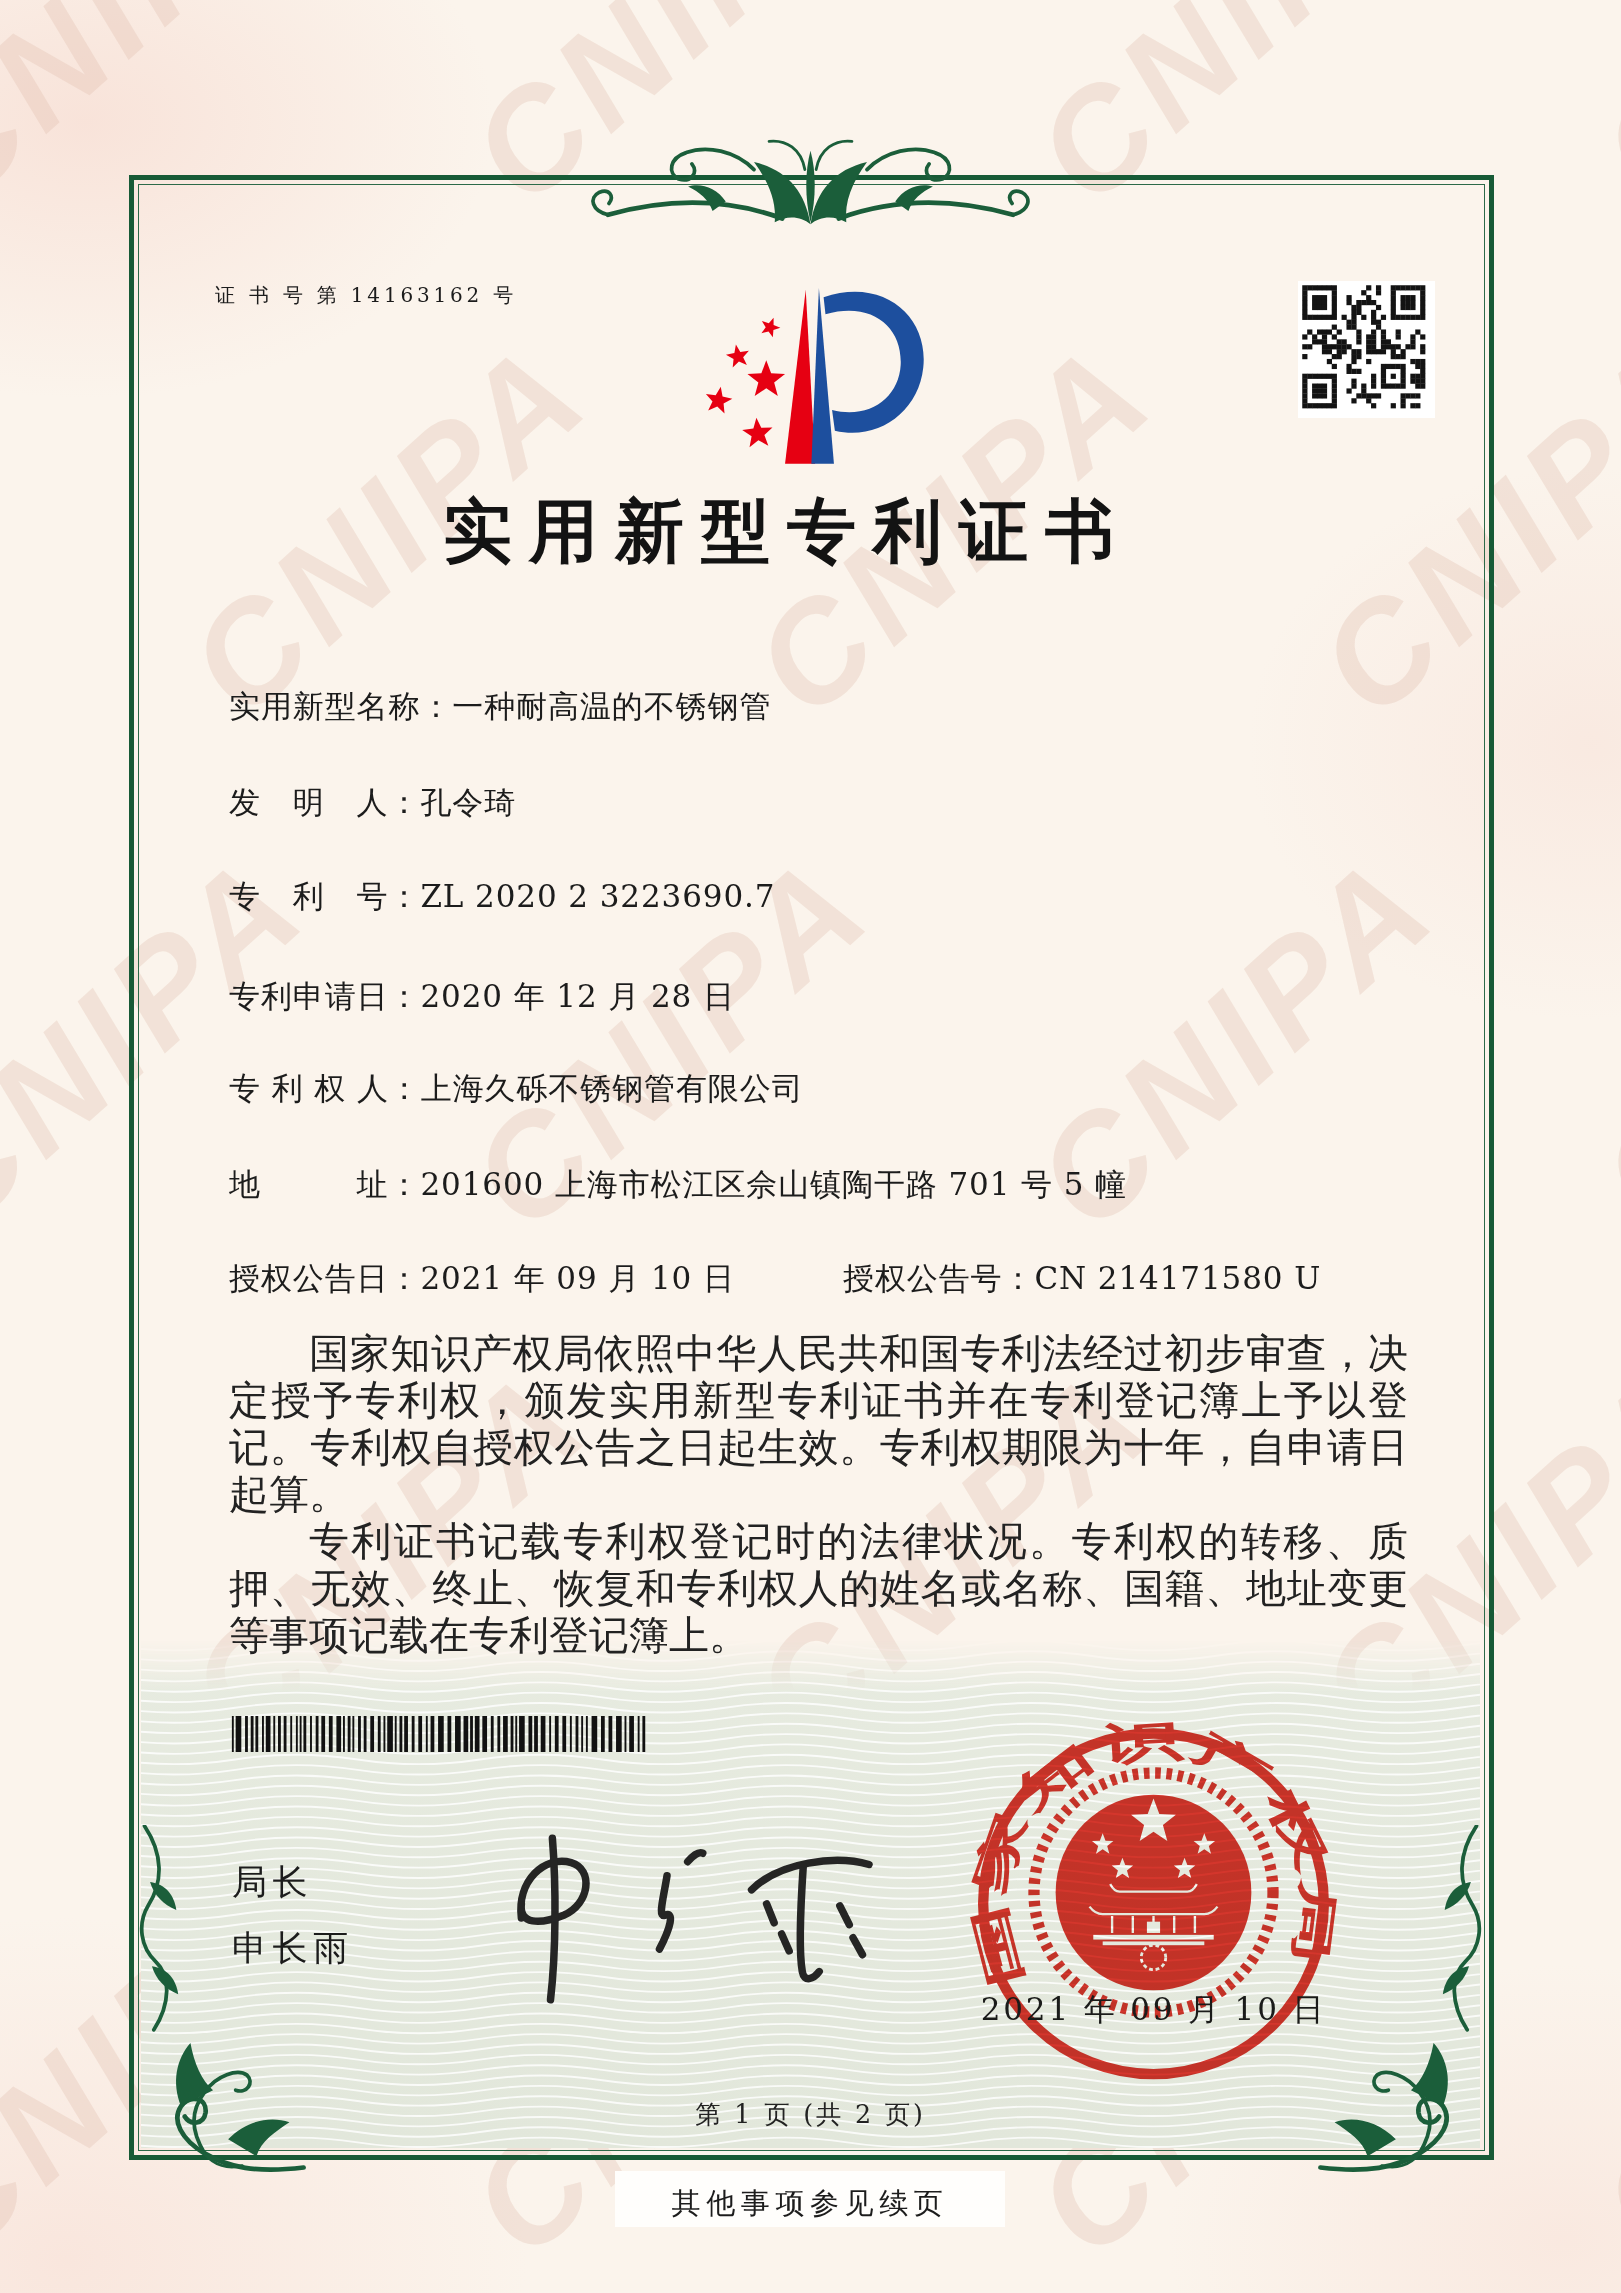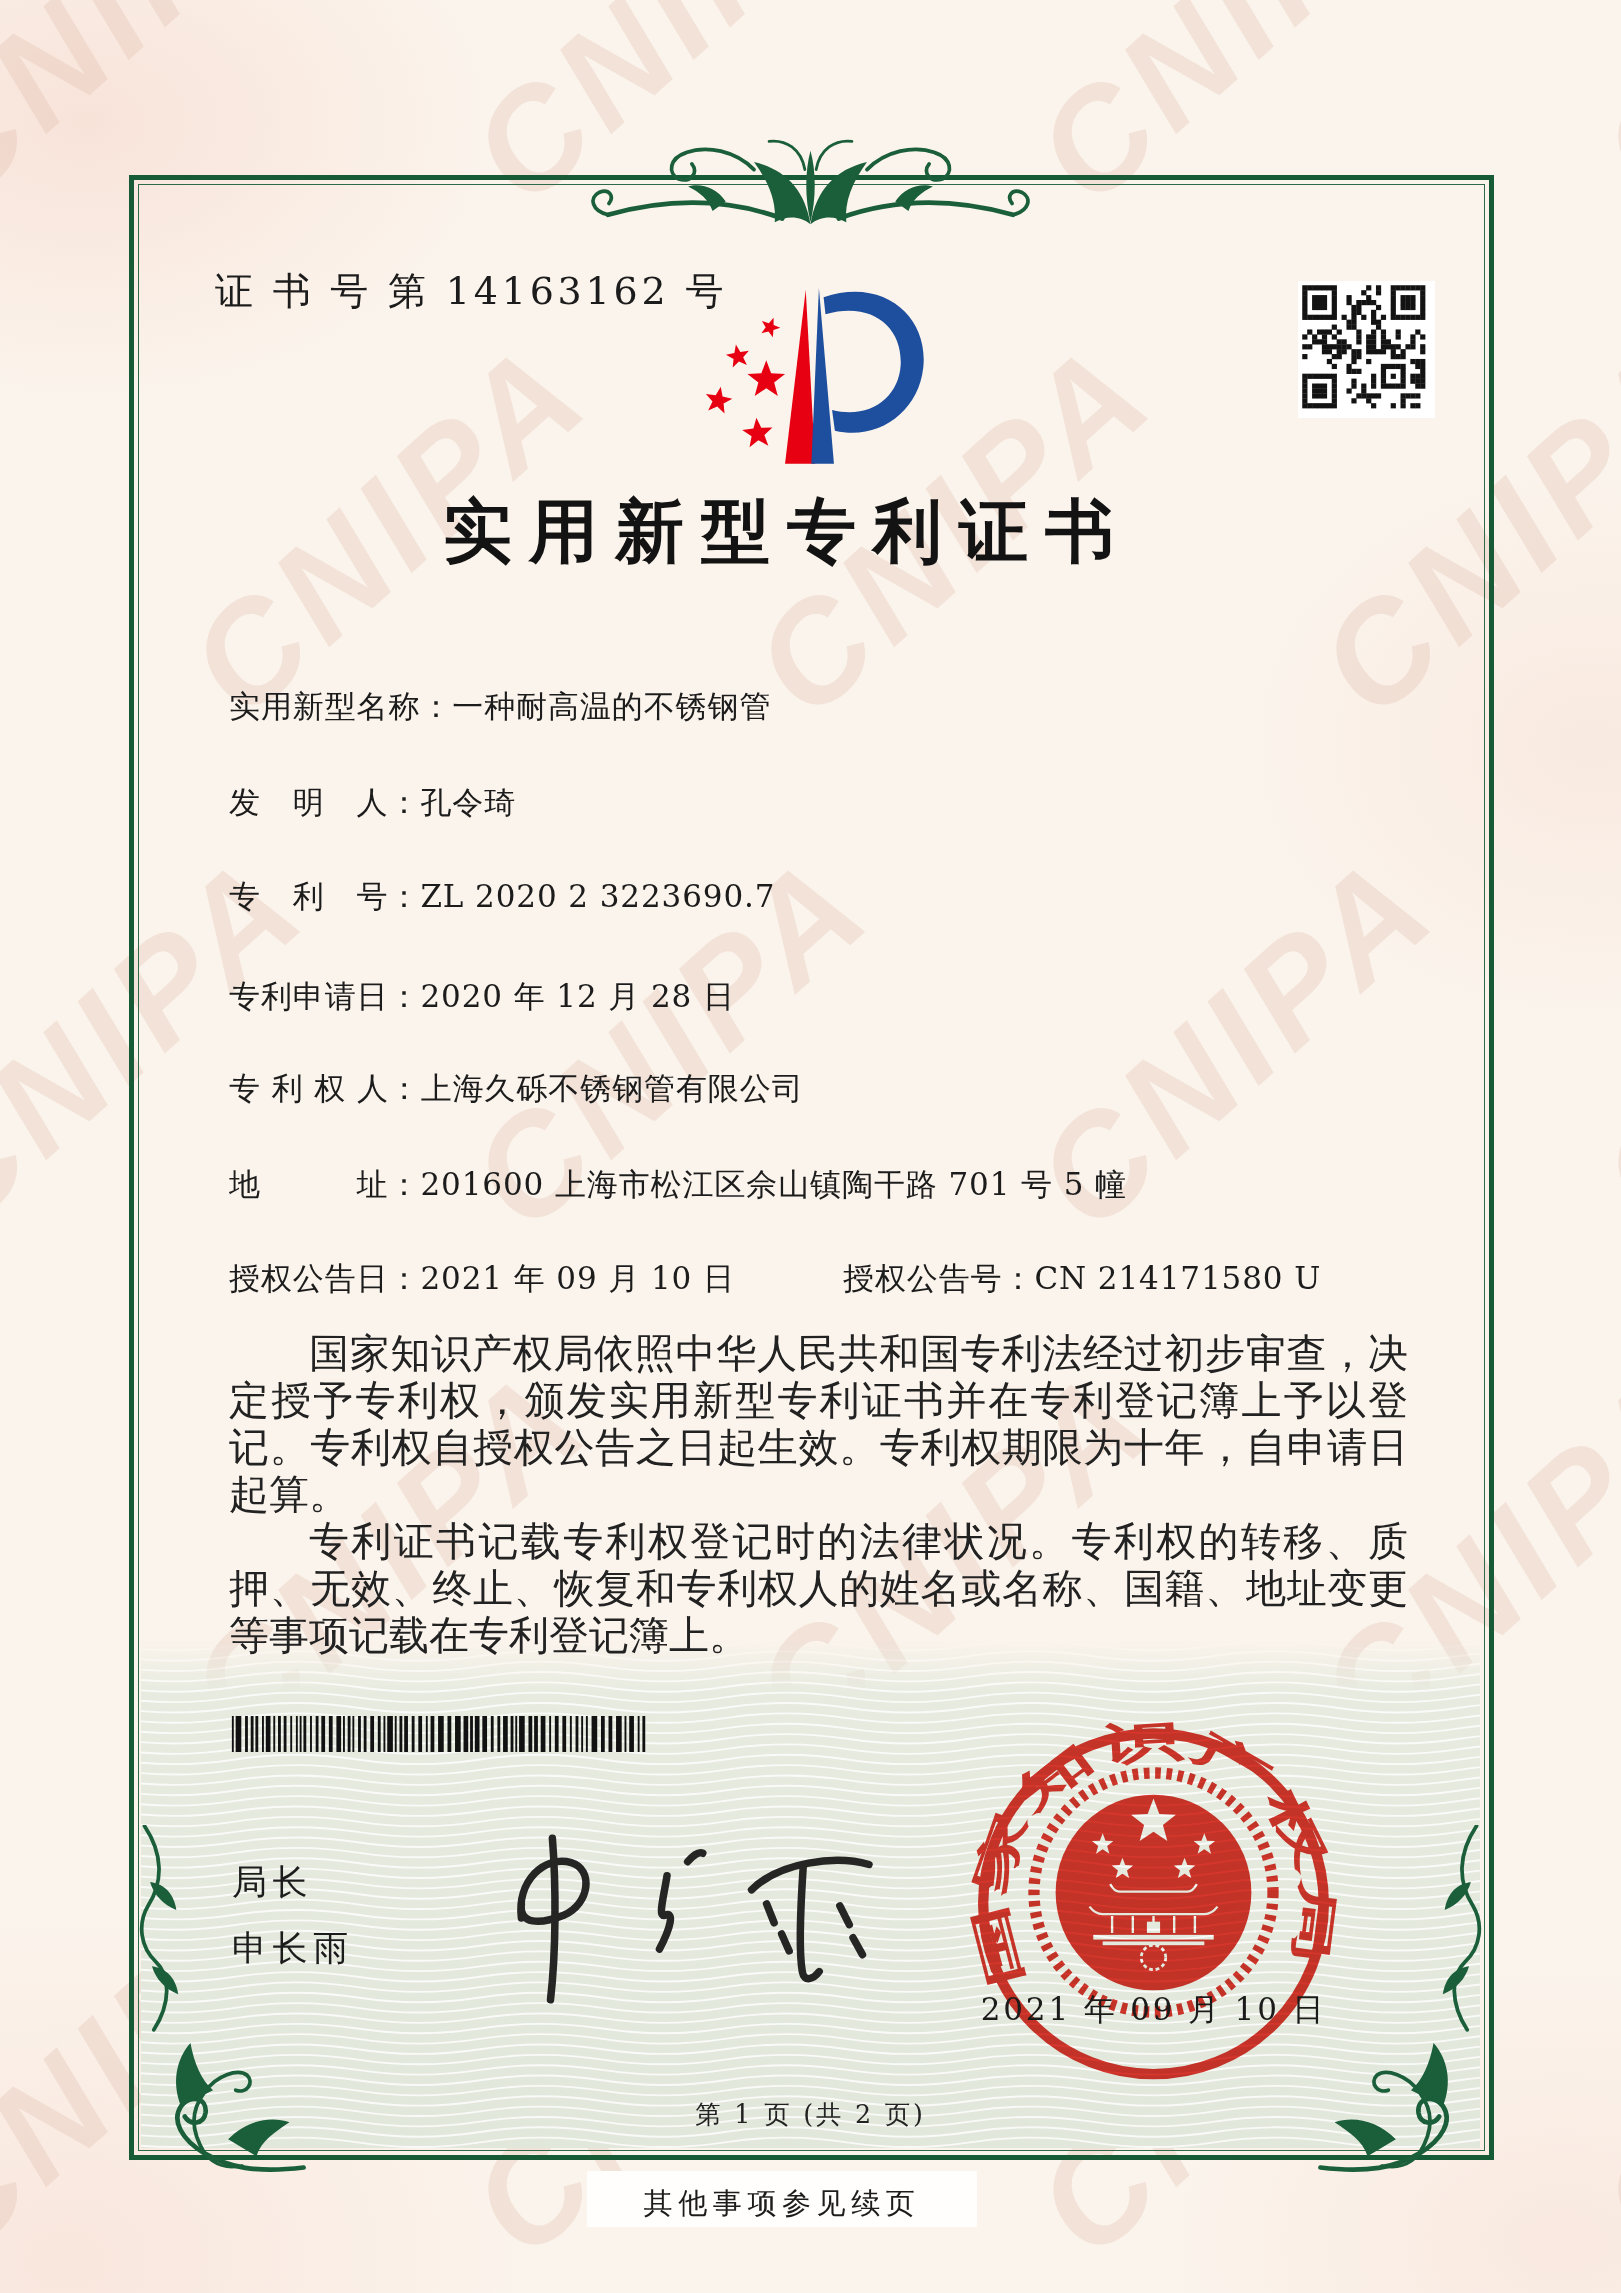--- a/index.html
+++ b/index.html
@@ -16,39 +16,39 @@
       font-style:italic;font-weight:bold;font-size:141px;letter-spacing:9.4px;
       color:rgba(222,186,168,.30);transform:rotate(-42deg);white-space:nowrap;}
   .frame-outer{position:absolute;left:129px;top:175px;width:1365px;height:1985px;
       border:5.6px solid #175a36;box-sizing:border-box;}
   .frame-inner{position:absolute;inset:3.8px;border:1.9px solid #2c6a49;}
   .wave-band{position:absolute;left:141px;top:1640px;width:1339px;height:508px;
       background:linear-gradient(#e7ebe0,#e2e7db);
       -webkit-mask-image:linear-gradient(180deg,transparent 0,#000 52px);
       mask-image:linear-gradient(180deg,transparent 0,#000 52px);}
   .wave-band svg{display:block;width:100%;height:100%;}
-  .cert-no{position:absolute;left:215px;top:266px;font-size:38px;letter-spacing:3.8px;color:#1c1c1c;white-space:nowrap;text-align:right;}
+  .cert-no{position:absolute;left:215px;top:282px;font-size:20px;letter-spacing:3.8px;color:#1c1c1c;white-space:nowrap;text-align:right;}
   .logo{position:absolute;left:692px;top:269px;width:235px;height:207px;}
   .qr{position:absolute;left:1298px;top:281px;width:137px;height:137px;}
   .title{position:absolute;left:0;top:486px;width:1574px;margin:0;text-align:center;
       font-size:69px;font-weight:bold;letter-spacing:17px;color:#131313;}
   .frow{position:absolute;left:229px;font-size:31px;color:#1c1c1c;white-space:nowrap;letter-spacing:0.9px;}
   .frow .lbl{display:inline-block;}
   .frow .pair2{position:absolute;left:614px;top:0;text-align:center;}
   .paras{position:absolute;left:229px;top:1330px;width:1179px;font-size:40px;line-height:47px;
       color:#222;text-align:justify;}
   .paras p{margin:0;text-indent:2em;}
   .barcode{position:absolute;left:230px;top:1716px;width:419px;height:36px;}
   .officer-title{position:absolute;left:232px;top:1859px;font-size:35px;color:#1c1c1c;letter-spacing:5.6px;text-align:center;}
   .officer-name{position:absolute;left:232px;top:1925px;font-size:35px;color:#1c1c1c;letter-spacing:5.6px;}
   .signature{position:absolute;left:469px;top:1810px;width:443px;height:202px;}
   .seal{position:absolute;left:970px;top:1720px;width:367px;height:377px;mix-blend-mode:multiply;}
   .page-info{position:absolute;left:0;top:2098px;width:1621px;text-align:center;
       font-size:25.4px;color:#222;letter-spacing:2.8px;}
-  .footer-chip{position:absolute;left:587px;top:2171px;width:390px;height:56px;background:#fffefc;
+  .footer-chip{position:absolute;left:615px;top:2171px;width:390px;height:56px;background:#fffefc;
       text-align:center;line-height:64px;font-size:29px;letter-spacing:5.6px;color:#1c1c1c;}
   .ornament{position:absolute;pointer-events:none;}
 </style>
 </head>
 <body>
 
 <div class="page">
 
   <div class="wm-layer" id="wmLayer">
       <div class="wm" style="left: -132px; top: -66px;">CNIPA</div>

